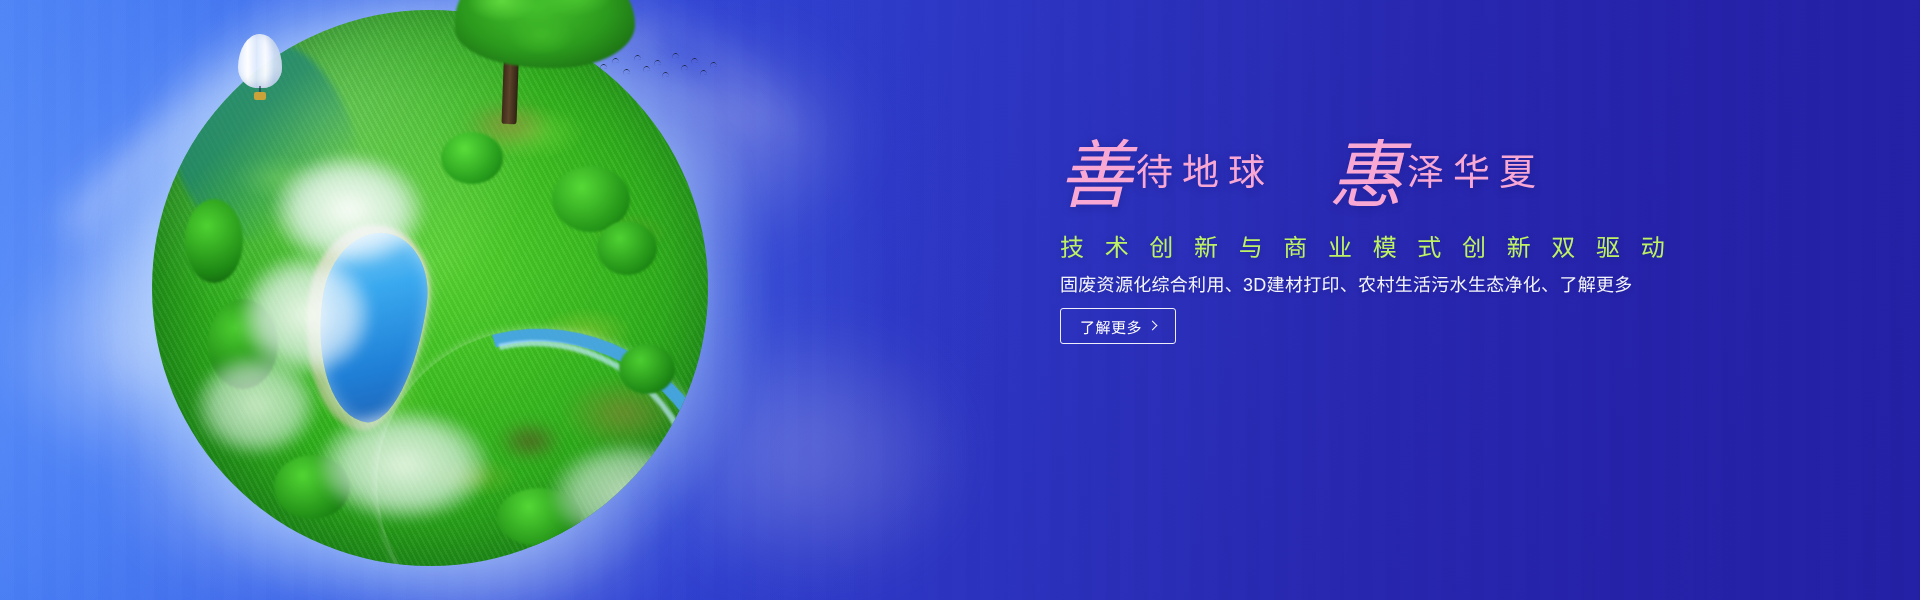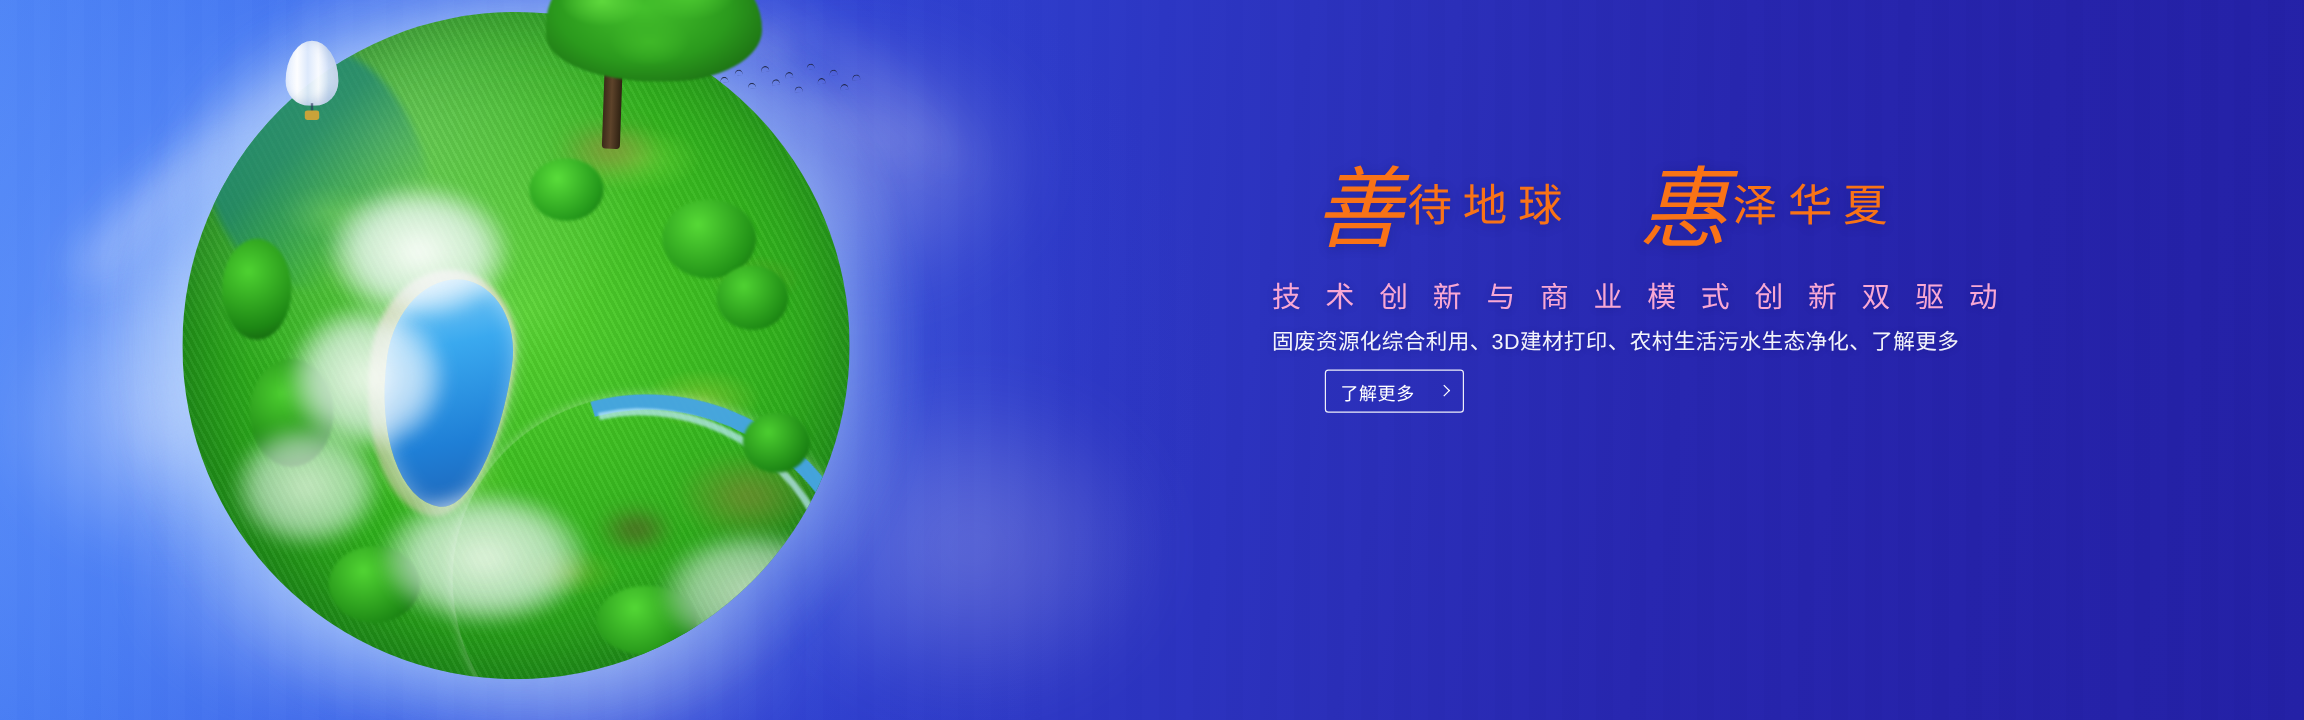--- a/index.html
+++ b/index.html
@@ -331,24 +331,23 @@
     top: 0;
     width: 740px;
     height: 600px;
   }
 
   .headline {
     position: absolute;
     top: 138px;
     left: 0;
     white-space: nowrap;
-    color: #f97316;
+    color: #f9a8d4;
     line-height: 1;
     text-shadow: 0 2px 10px rgba(10,20,90,0.30);
-    margin-left: 37px;
   }
   .hl-group { display: inline-block; }
   .hl-big {
     font-family: "DejaVu Serif", "Liberation Serif", serif;
     font-size: 74px;
     font-weight: 400;
     font-style: italic;
     letter-spacing: 0;
     vertical-align: -14px;
     margin-right: 4px;
@@ -359,21 +358,21 @@
     font-weight: 400;
     letter-spacing: 9px;
     vertical-align: 2px;
   }
   .hl-gap { display: inline-block; width: 46px; }
 
   .subtitle {
     position: absolute;
     top: 228px;
     left: 2px;
-    color: #f9a8d4;
+    color: #bef264;
     font-size: 24px;
     font-weight: 400;
     letter-spacing: 7px;
     white-space: nowrap;
     text-shadow: 0 1px 6px rgba(10,20,90,0.28);
   }
 
   .description {
     position: absolute;
     top: 270px;
@@ -387,33 +386,32 @@
   }
 
   .cta {
     position: absolute;
     top: 308px;
     left: 2px;
     width: 116px;
     height: 36px;
     display: flex;
     align-items: center;
-    justify-content: space-between;
+    justify-content: center;
     gap: 7px;
     border: 1px solid rgba(255,255,255,0.92);
     border-radius: 3px;
     background: transparent;
     color: #ffffff;
     font-size: 15px;
     letter-spacing: 0.5px;
     cursor: pointer;
     box-sizing: border-box;
     font-family: inherit;
     padding: 0 12px;
-    margin-left: 44px;
   }
   .cta-chevron {
     display: inline-block;
     width: 6px; height: 6px;
     border-top: 1.4px solid #ffffff;
     border-right: 1.4px solid #ffffff;
     transform: rotate(45deg);
     position: relative;
     top: -1px;
   }

